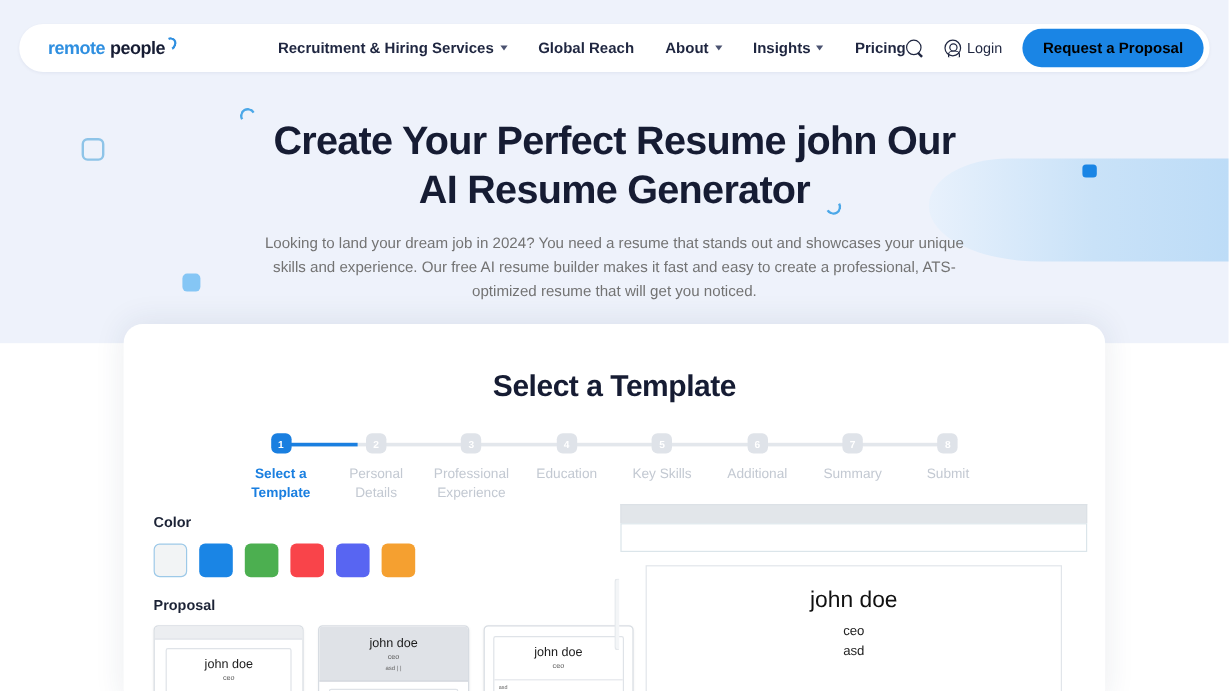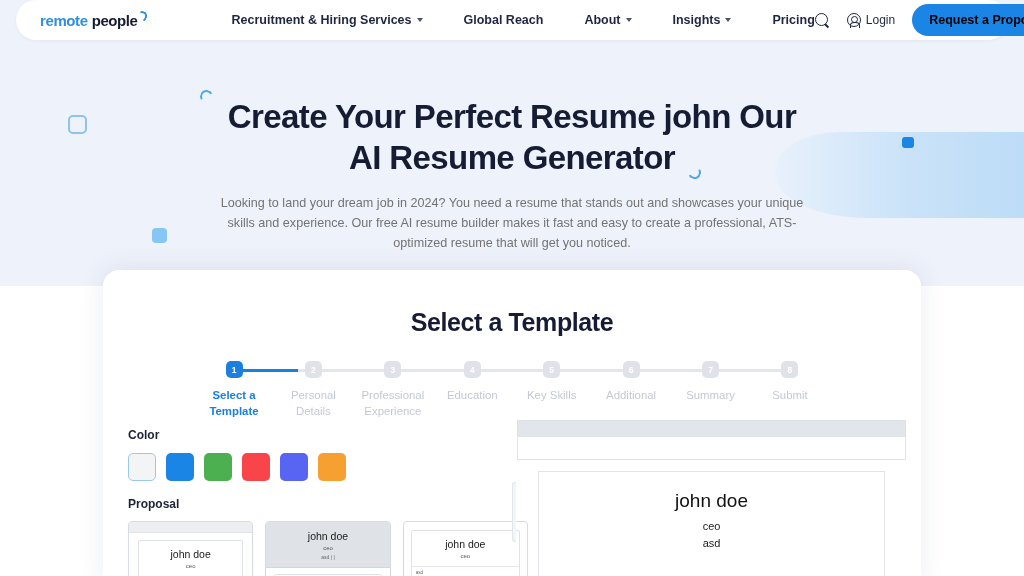--- a/index.html
+++ b/index.html
@@ -42,35 +42,35 @@
   }
   .arc-br {
     position: absolute; left: 688px; top: 166px; width: 13px; height: 13px;
     border: 2.5px solid #4ca8e8; border-radius: 50%;
     border-left-color: transparent; border-top-color: transparent;
     transform: rotate(15deg);
   }
 
   
   .navbar {
-    position: absolute; left: 16px; top: 0; width: 992px; height: 40px;
+    position: absolute; left: 16px; top: 20px; width: 992px; height: 40px;
     background: #ffffff; border-radius: 20px;
     display: flex; align-items: center;
     box-shadow: 0 1px 3px rgba(20,40,80,.06);
   }
   .logo { margin-left: 24px; display: flex; align-items: baseline; position: relative; }
   .logo-a { font-size: 15px; font-weight: bold; color: #2f8fe0; letter-spacing: -.4px; }
   .logo-b { font-size: 15px; font-weight: bold; color: #161c33; letter-spacing: -.4px; margin-left: 4px; }
   .logo-swoosh {
     position: absolute; right: -9px; top: -1px; width: 10px; height: 11px;
     border: 2px solid #2f8fe0; border-radius: 50%;
     border-left-color: transparent; border-bottom-color: transparent;
     transform: rotate(20deg);
   }
-  .nav-links { display: flex; align-items: center; gap: 41px; margin-left: 94px; }
+  .nav-links { display: flex; align-items: center; gap: 26px; margin-left: 94px; }
   .nav-link {
     font-size: 12.5px; color: #1f2640; font-weight: 600;
     display: flex; align-items: center; gap: 5px; white-space: nowrap; cursor: pointer;
   }
   .caret { width: 0; height: 0; border-left: 3.5px solid transparent; border-right: 3.5px solid transparent; border-top: 4px solid #4a5270; }
   .nav-right { margin-left: auto; display: flex; align-items: center; gap: 17px; padding-right: 8px; }
   .icon-search { width: 15px; height: 15px; position: relative; cursor: pointer; }
   .icon-search::before { content:""; position:absolute; left:0; top:0; width:11px; height:11px; border:1.6px solid #1f2640; border-radius:50%; }
   .icon-search::after { content:""; position:absolute; left:10px; top:10px; width:5px; height:1.6px; background:#1f2640; transform: rotate(45deg); transform-origin: left center; }
   .login-wrap { display: flex; align-items: center; gap: 5px; cursor: pointer; }

